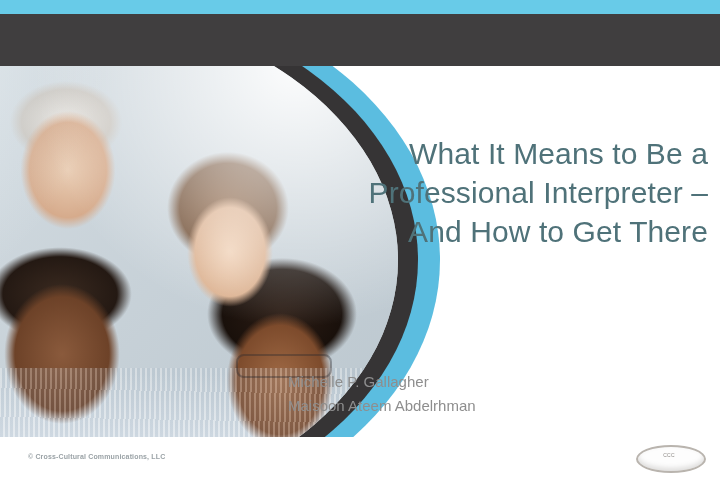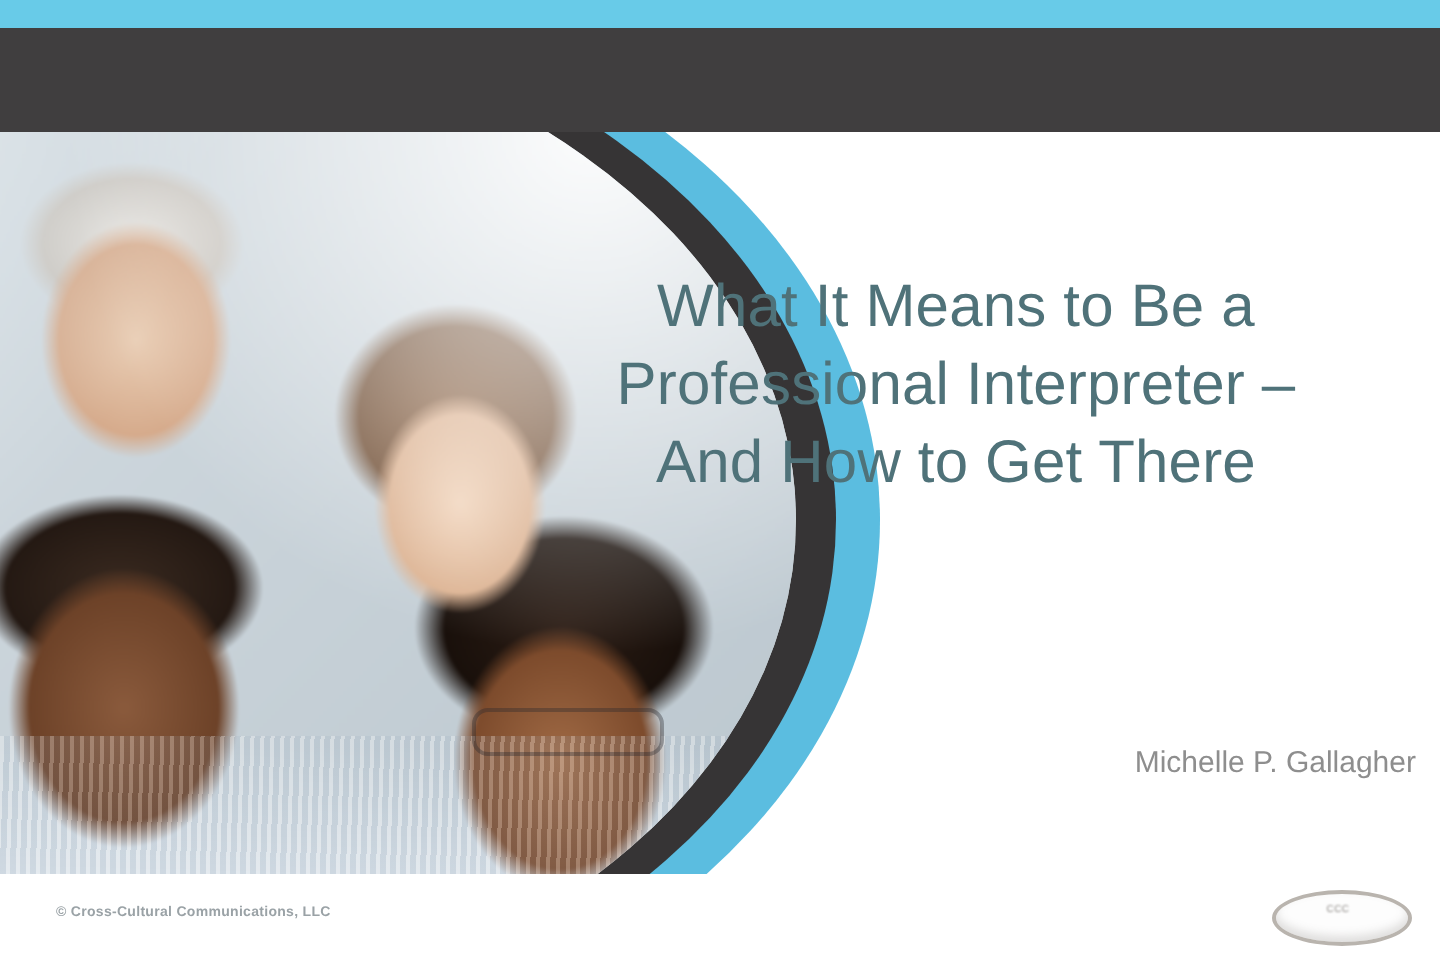--- a/index.html
+++ b/index.html
@@ -87,29 +87,28 @@
   .photo-glass{
     position:absolute;left:566px;top:352px;width:92px;height:20px;
     border:2px solid rgba(40,40,45,.55);
     border-radius:8px;
     opacity:.65;
   }
 
   
   .title{
     position:absolute;right:12px;top:68px;width:460px;
-    text-align:center;
+    text-align:right;
     color:#4f7279;
     font-size:30px;line-height:1.30;
     font-weight:400;letter-spacing:.1px;
     white-space:pre-line;
   }
   .presenters{
     position:absolute;right:12px;top:304px;width:420px;
-    text-align:right;
     color:#8e8e8e;
     font-size:15px;line-height:1.58;font-weight:400;
   }
   .presenters div{white-space:nowrap;}
 
   
   .footer{
     position:absolute;left:0;top:437px;width:720px;height:49px;
     background:#ffffff;
   }
@@ -154,20 +153,21 @@
       <div class="photo-stripes"></div>
       <div class="photo-glass"></div>
     </div>
 
     <div class="title">What It Means to Be a
 Professional Interpreter –
 And How to Get There</div>
 
     <div class="presenters">
       <div>Michelle P. Gallagher</div>
+      <div>Maisoon Ateem Abdelrhman</div>
 
     </div>
 
   </div>
 
   <div class="footer">
     <div class="copyright">© Cross-Cultural Communications, LLC</div>
     <div class="logo">
       <div class="logo-oval"></div>
       <div class="logo-text">CCC</div>

